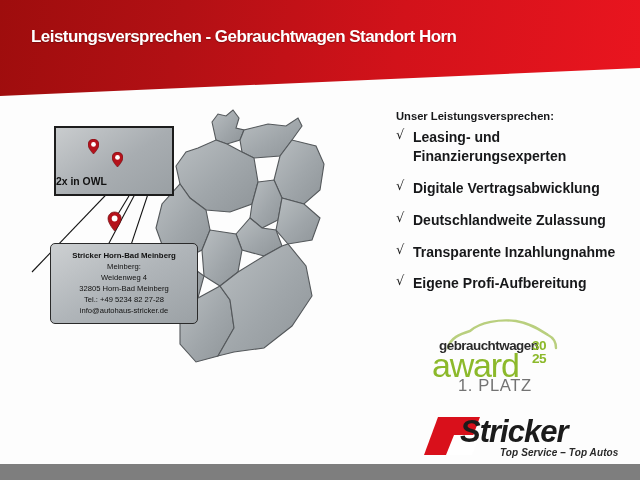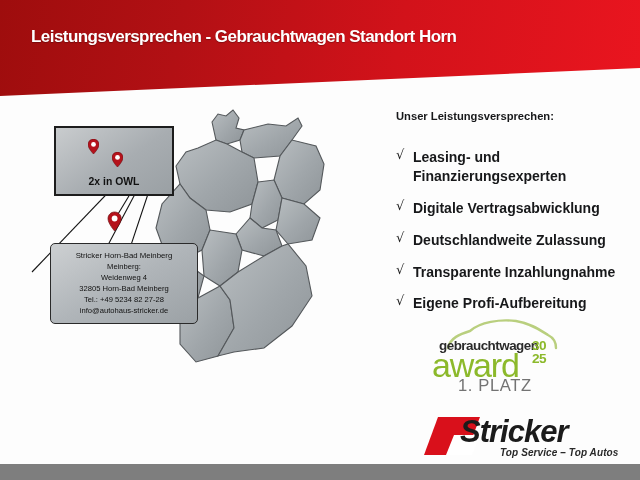--- a/index.html
+++ b/index.html
@@ -20,55 +20,55 @@
   }
   .header-title{
     position:absolute;left:31px;top:27px;width:612px;
     color:#ffffff;font-size:17px;font-weight:bold;
     letter-spacing:-0.55px;white-space:nowrap;
     text-shadow:0 1px 1px rgba(0,0,0,.28);
   }
 
   
   .promise-wrap{position:absolute;left:396px;top:110px;width:232px;}
-  .promise-head{font-size:11.2px;font-weight:bold;color:#17181a;margin-bottom:26px;}
+  .promise-head{font-size:11.2px;font-weight:bold;color:#17181a;margin-bottom:6px;}
   .promise-row{display:flex;align-items:flex-start;margin-bottom:13px;}
   .check{
     width:17px;flex:0 0 17px;font-size:13px;color:#1a1a1a;
     font-family:"DejaVu Sans",sans-serif;line-height:1.15;
   }
   .promise-txt{font-size:14px;font-weight:bold;color:#17181a;line-height:1.35;}
 
   
   .map-area{position:absolute;left:30px;top:100px;width:360px;height:310px;}
   .map-svg{position:absolute;left:0;top:0;}
 
   
   .owl-box{
     position:absolute;left:54px;top:126px;width:116px;height:66px;
     background:linear-gradient(145deg,#c9ccce 0%,#a8adb1 55%,#9aa0a4 100%);
     border:2px solid #1d1d1d;
   }
   .owl-label{
-    position:absolute;left:0;right:0;bottom:7px;text-align:center;
+    position:absolute;left:0;right:0;bottom:7px;text-align:left;
     font-size:10.4px;font-weight:bold;color:#111;
   }
   .pin{position:absolute;width:11px;height:15px;}
   .pin1{left:32px;top:11px;}
   .pin2{left:56px;top:24px;}
 
   
   .contact-box{
     position:absolute;left:50px;top:243px;width:138px;
     background:linear-gradient(150deg,#cdd0d2 0%,#b0b5b9 50%,#9ba1a5 100%);
     border:1.4px solid #2a2a2a;border-radius:5px;
     padding:6px 4px 7px 4px;text-align:center;
   }
   .contact-box div{font-size:7.6px;color:#111;line-height:1.45;white-space:nowrap;}
-  .contact-box .c-name{font-weight:normal;font-size:7.8px;}
+  .contact-box .c-name{font-weight:bold;font-size:7.8px;}
 
   
   .award{position:absolute;left:428px;top:318px;width:148px;height:78px;}
   .award-car{position:absolute;left:18px;top:0;}
   .award-gw{
     position:absolute;left:11px;top:20px;font-size:13.4px;font-weight:bold;
     color:#2b2b2b;letter-spacing:-0.5px;
   }
   .award-aw{
     position:absolute;left:4px;top:30px;font-size:34px;font-weight:normal;

